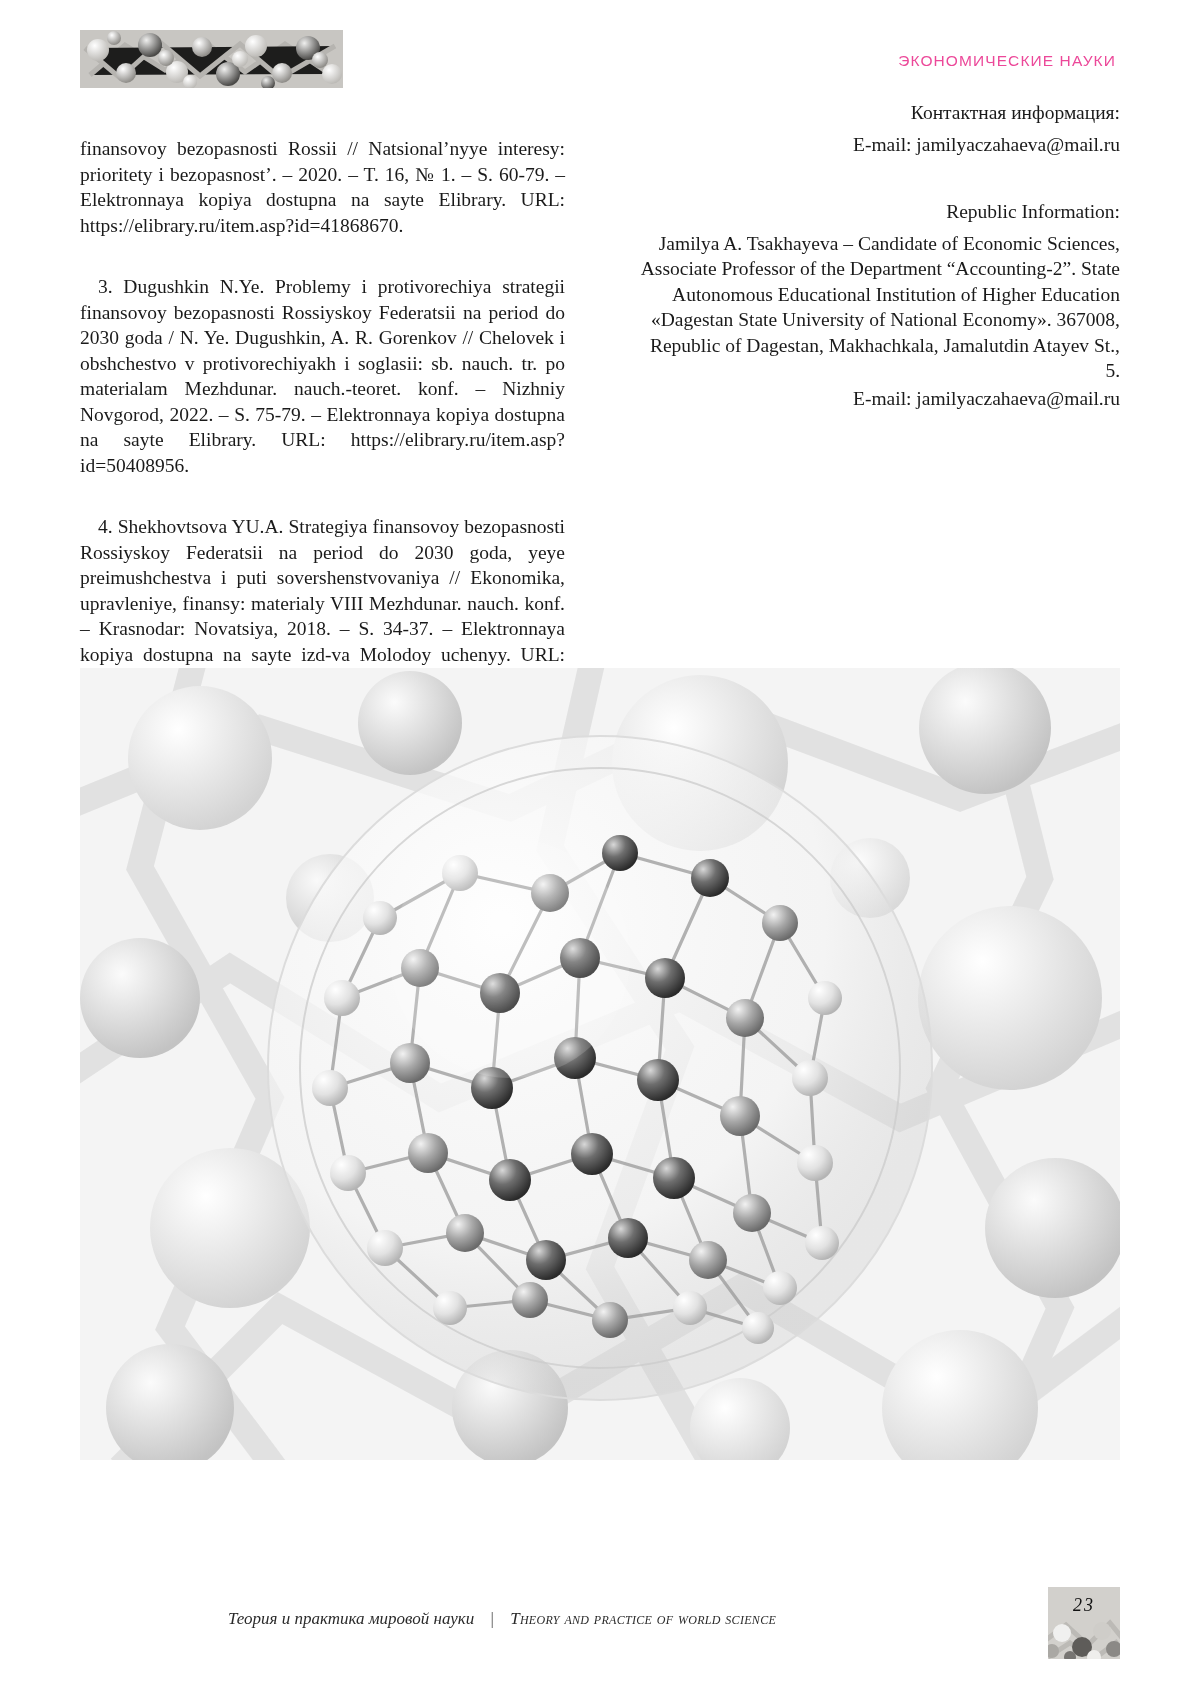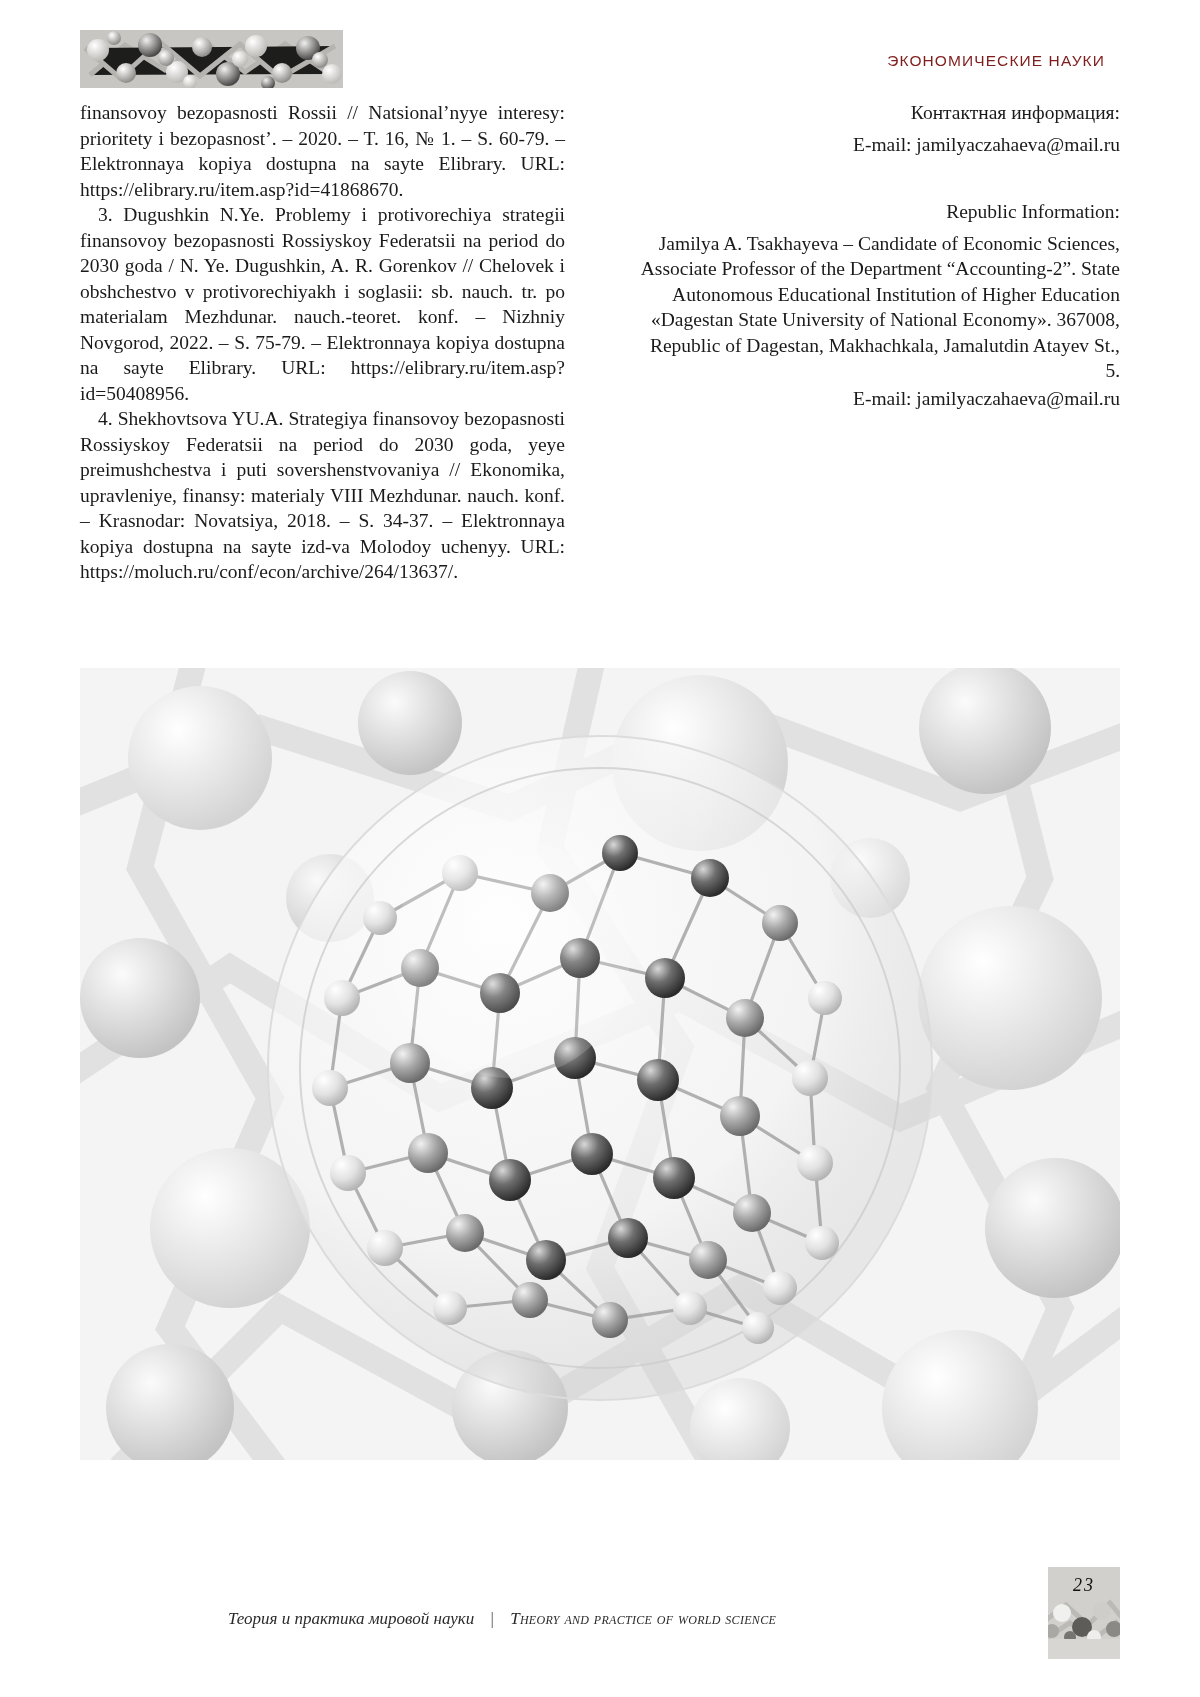--- a/index.html
+++ b/index.html
@@ -29,26 +29,26 @@
     left: 0;
     top: 0;
     width: 263px;
     height: 58px;
     overflow: hidden;
     background: #cfcdc9;
   }
   .header-logo svg { display: block; }
   .header-title {
     position: absolute;
-    right: 15px;
+    right: 4px;
     top: 22px;
     font-family: "Liberation Sans", sans-serif;
     font-size: 15.5px;
     letter-spacing: 1.1px;
-    color: #7f1d1d;
+    color: #ec4899;
     text-transform: uppercase;
   }
 
   
   .columns {
     position: absolute;
     top: 100px;
     left: 80px;
     width: 1040px;
     display: flex;
@@ -59,20 +59,21 @@
   }
   .col p {
     margin: 0;
     font-size: 19.5px;
     line-height: 25.5px;
     text-align: justify;
     text-justify: inter-word;
   }
   .refs p {
     text-indent: 18px;
+    margin-top: 36px;
   }
   .refs p.first {
     text-indent: 0;
   }
   .contact-block p {
     text-align: right;
     margin-bottom: 2px;
   }
   .contact-block p.spacer-after {
     margin-bottom: 20px;
@@ -120,21 +121,21 @@
     font-family: "Liberation Serif", serif;
     font-style: italic;
     font-variant: small-caps;
     letter-spacing: 0.3px;
   }
   .page-number-box {
     position: absolute;
     right: 80px;
     bottom: 38px;
     width: 72px;
-    height: 92px;
+    height: 72px;
     background: #d8d6d2;
     overflow: hidden;
     text-decoration: underline;
   }
   .page-number-box svg { position: absolute; left: 0; top: 0; }
   .page-number {
     position: absolute;
     left: 0;
     top: 8px;
     width: 72px;

